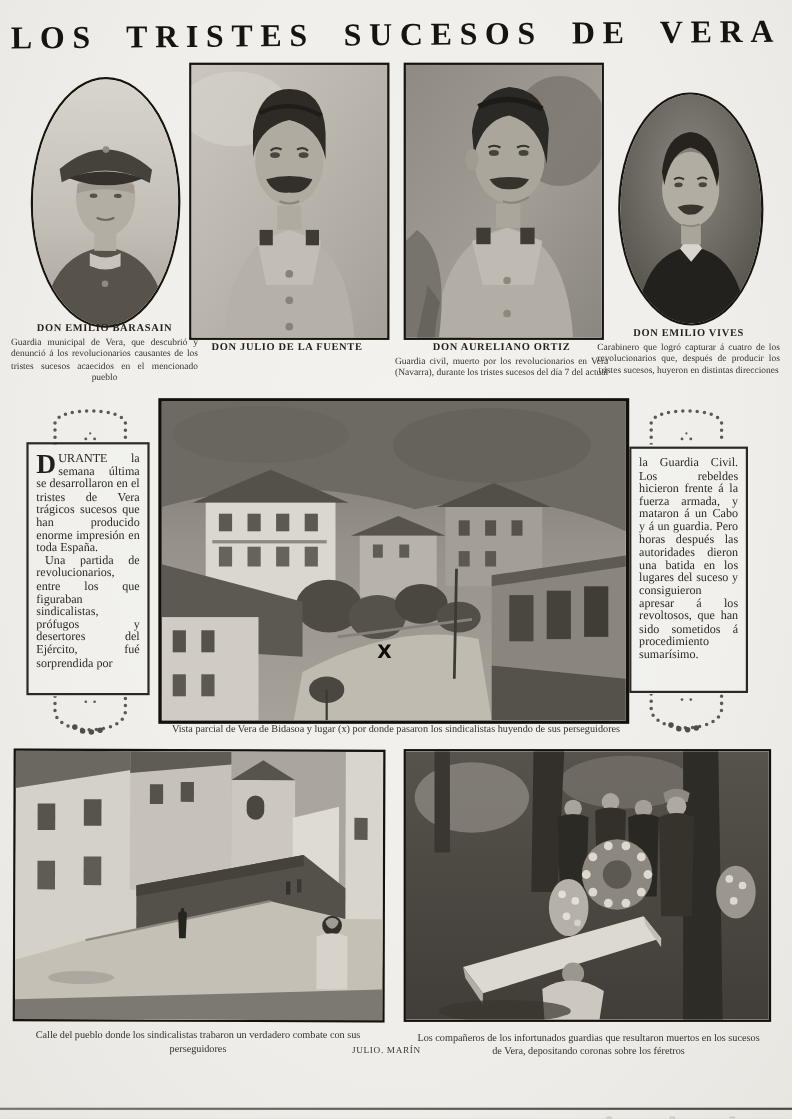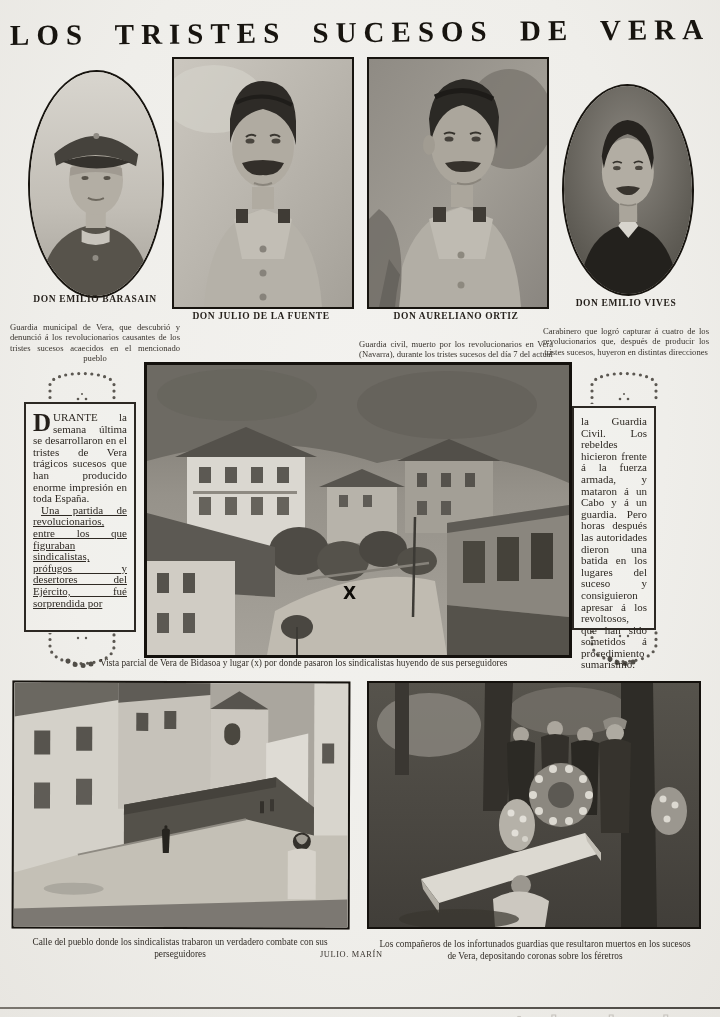--- a/index.html
+++ b/index.html
@@ -25,37 +25,37 @@
   .p3{left:367px;top:57px;width:178px;height:248px;}
   .p4{left:562px;top:84px;width:128px;height:208px;transform:rotate(-.4deg);}
   .photo-frame svg{display:block;width:100%;height:100%;}
   
   .pcap{position:absolute;}
   .c1{left:10px;top:294px;width:170px;}
   .c2{left:164px;top:311px;width:194px;}
   .c3{left:359px;top:311px;width:194px;}
   .c4{left:543px;top:298px;width:166px;}
   .cap-name{font-size:9.5px;font-weight:700;letter-spacing:.6px;text-align:center;color:#241f1a;font-family:Liberation Serif, serif;}
-  .cap-text{margin-top:18px;font-size:8.6px;line-height:1.22;text-align:justify;text-align-last:center;color:#37322c;hyphens:auto;}
+  .cap-text{margin-top:2px;font-size:8.6px;line-height:1.22;text-align:justify;text-align-last:center;color:#37322c;hyphens:auto;}
   
   .col-box{position:absolute;border:2px solid #2c2823;padding:8px 7px;box-sizing:border-box;background:rgba(255,255,255,.12);}
   .col-left{left:24px;top:402px;width:112px;height:230px;}
-  .col-right{left:572px;top:406px;width:84px;height:224px;}
+  .col-right{left:572px;top:406px;width:108px;height:224px;}
   .col-box p{margin:0;font-size:11px;line-height:11.6px;text-align:justify;hyphens:auto;color:#2e2923;}
-  .col-box p + p{text-indent:8px;text-decoration:underline;}
+  .col-box p + p{text-indent:8px;}
   .dropcap{float:left;font-size:25px;line-height:21px;padding:0 2px 0 0;font-weight:700;color:#241f1a;}
   .ornament{position:absolute;}
   .orn-tl{left:30px;top:366px;}
   .orn-bl{left:30px;top:633px;}
   .orn-tr{left:572px;top:366px;}
   .orn-br{left:572px;top:631px;}
   
   .village{left:144px;top:362px;width:422px;height:290px;border:3px solid #14110d;}
   .xmark{position:absolute;left:196px;top:218px;font-family:"DejaVu Sans",sans-serif;font-weight:700;font-size:17px;color:#0d0b08;}
-  .mid-caption{position:absolute;left:100px;top:658px;width:500px;font-size:9.3px;color:#332e28;}
+  .mid-caption{position:absolute;left:110px;top:658px;width:500px;text-align:center;font-size:9.3px;color:#332e28;}
   
   .street{left:12px;top:681px;width:334px;height:244px;border:2px solid #14110d;transform:rotate(.2deg);}
   .funeral{left:367px;top:681px;width:330px;height:244px;border:2px solid #14110d;}
   .bcap{position:absolute;font-size:9.3px;line-height:1.25;text-align:center;color:#332e28;}
   .bcap-left{left:28px;top:937px;width:304px;}
   .bcap-right{left:374px;top:939px;width:322px;}
   .credit{position:absolute;left:320px;top:950px;font-size:8.4px;letter-spacing:.6px;color:#3a352f;}
   
   .watermark{
     position:absolute;right:16px;top:979px;

